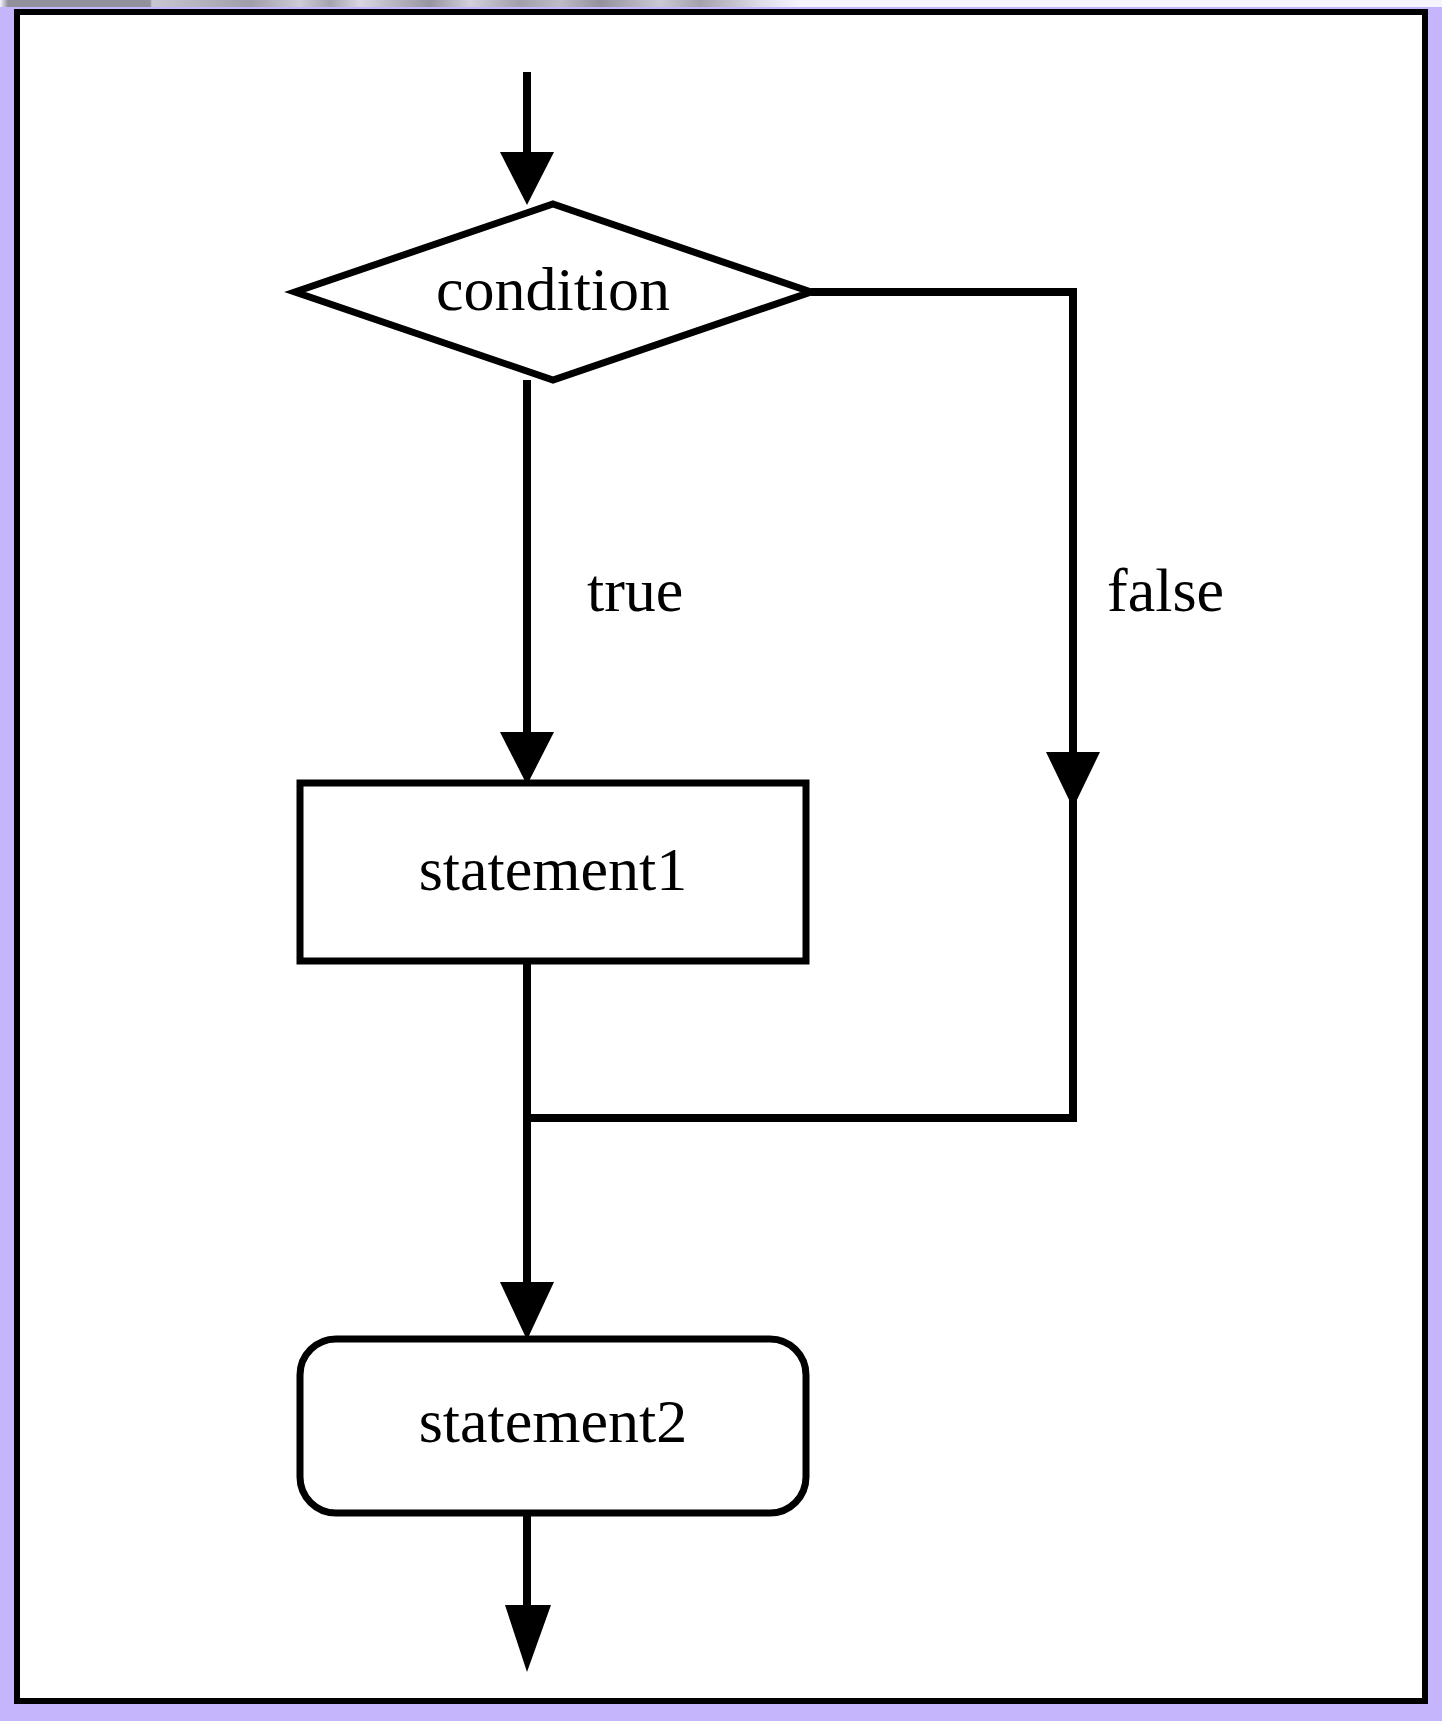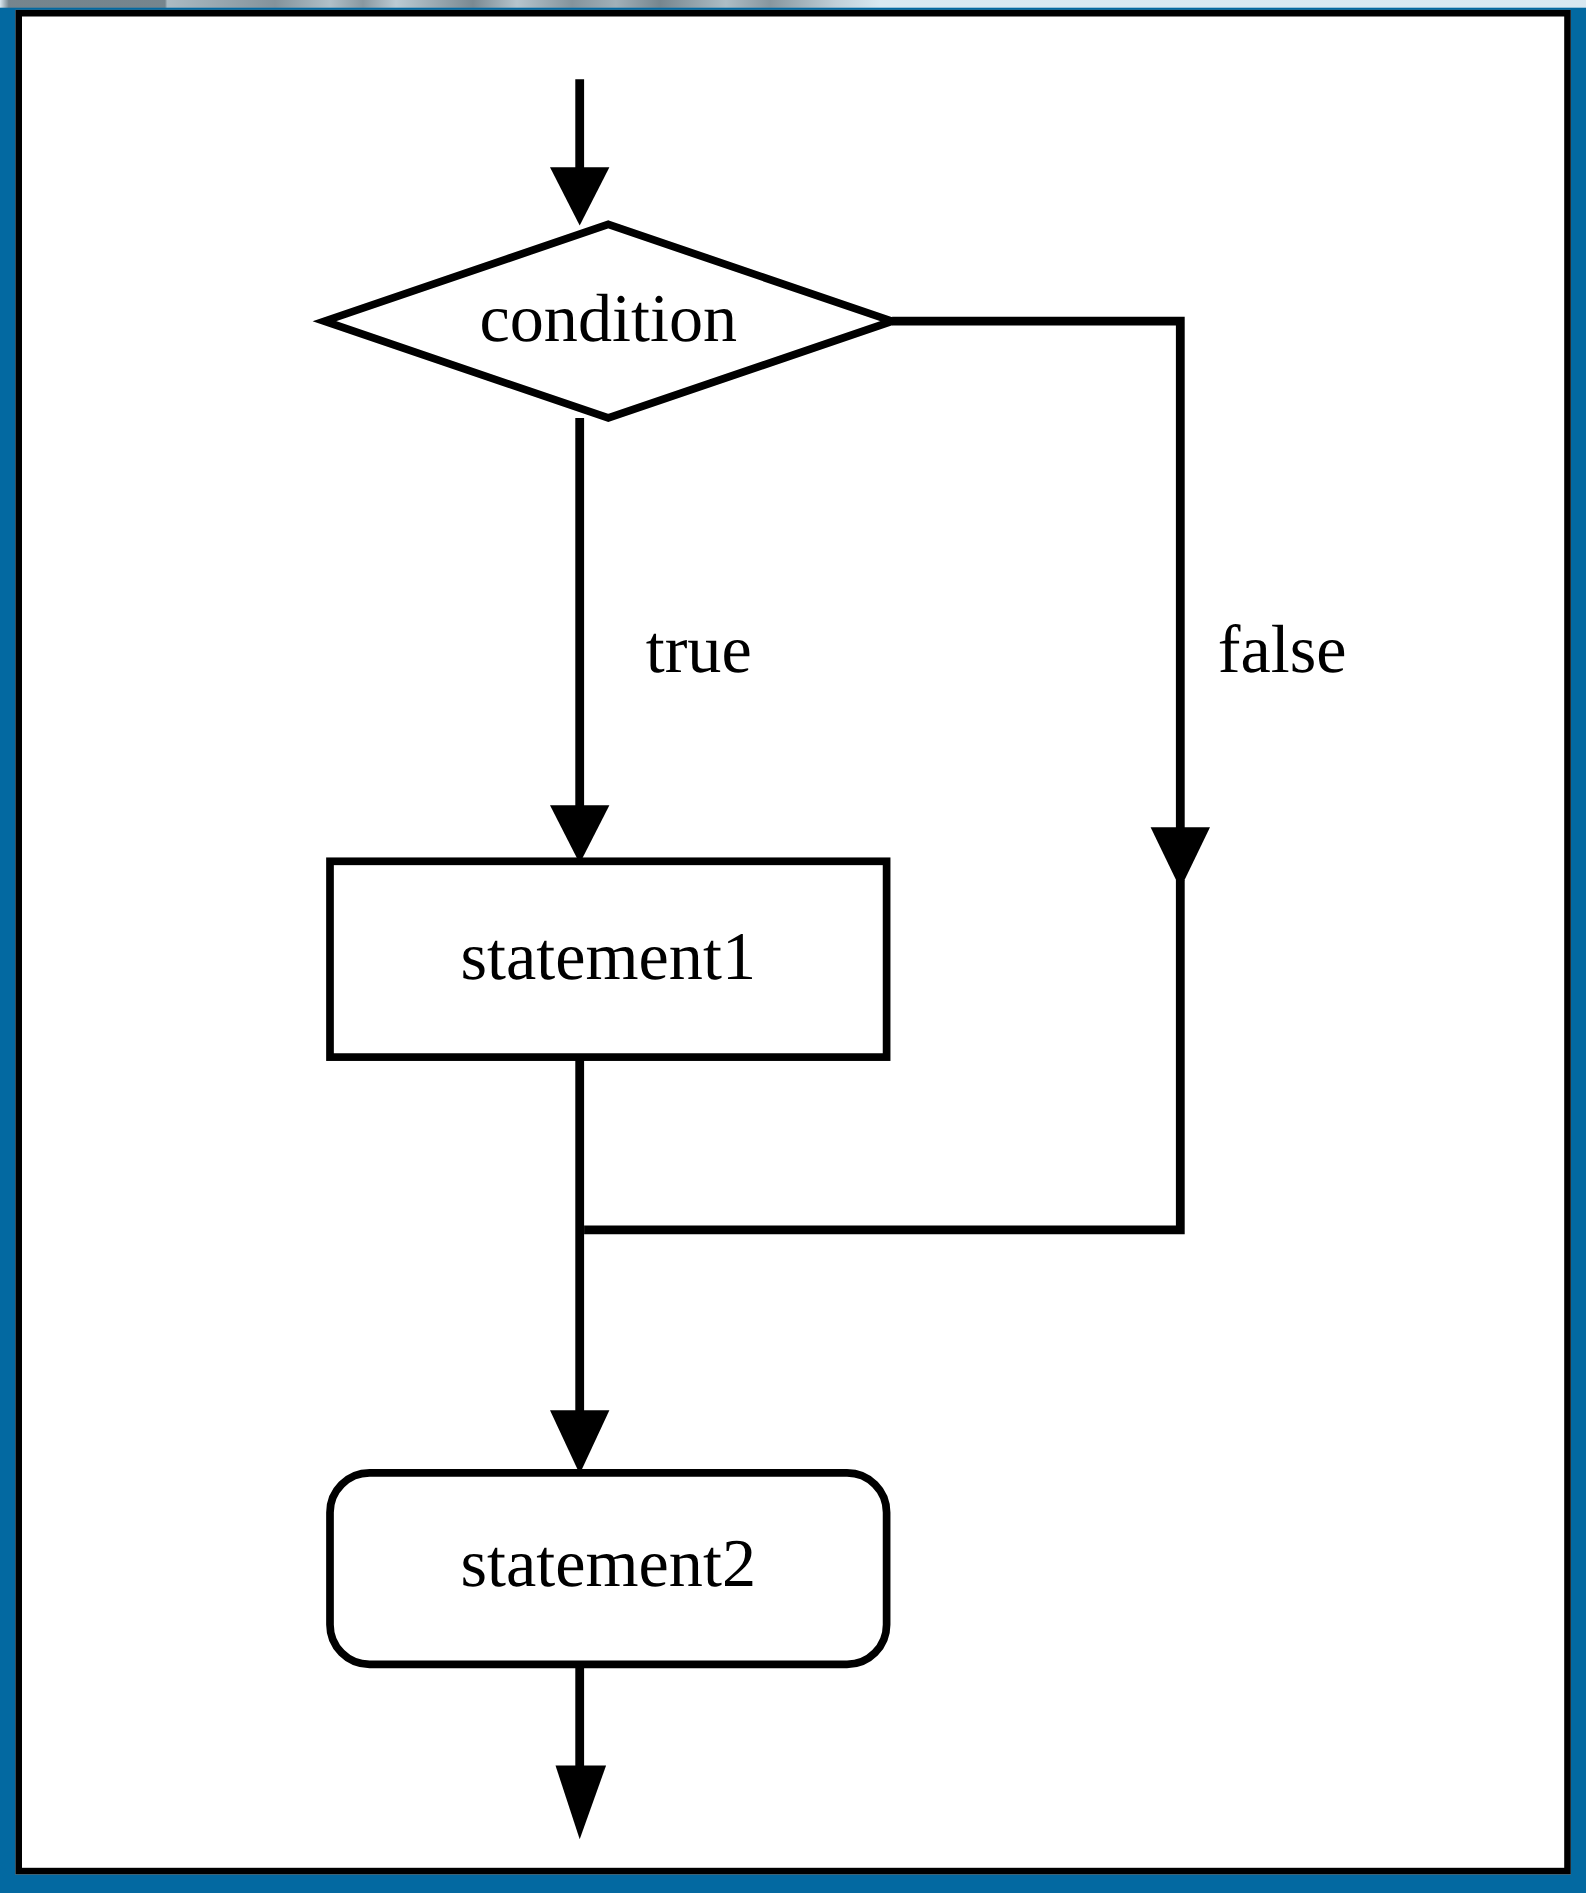--- a/index.html
+++ b/index.html
@@ -7,21 +7,21 @@
     padding: 0;
     background: #ffffff;
   }
   body {
     font-family: "Liberation Serif", "DejaVu Serif", serif;
   }
   #page {
     position: relative;
     width: 1442px;
     height: 1721px;
-    background: #0369a1;
+    background: #c4b5fd;
     overflow: hidden;
   }
   #top-artifact {
     position: absolute;
     left: 0;
     top: 0;
     width: 1442px;
     height: 7px;
     background: linear-gradient(to right,
       #ffffff 0px, #8a8a8a 8px, #8a8a8a 150px,

